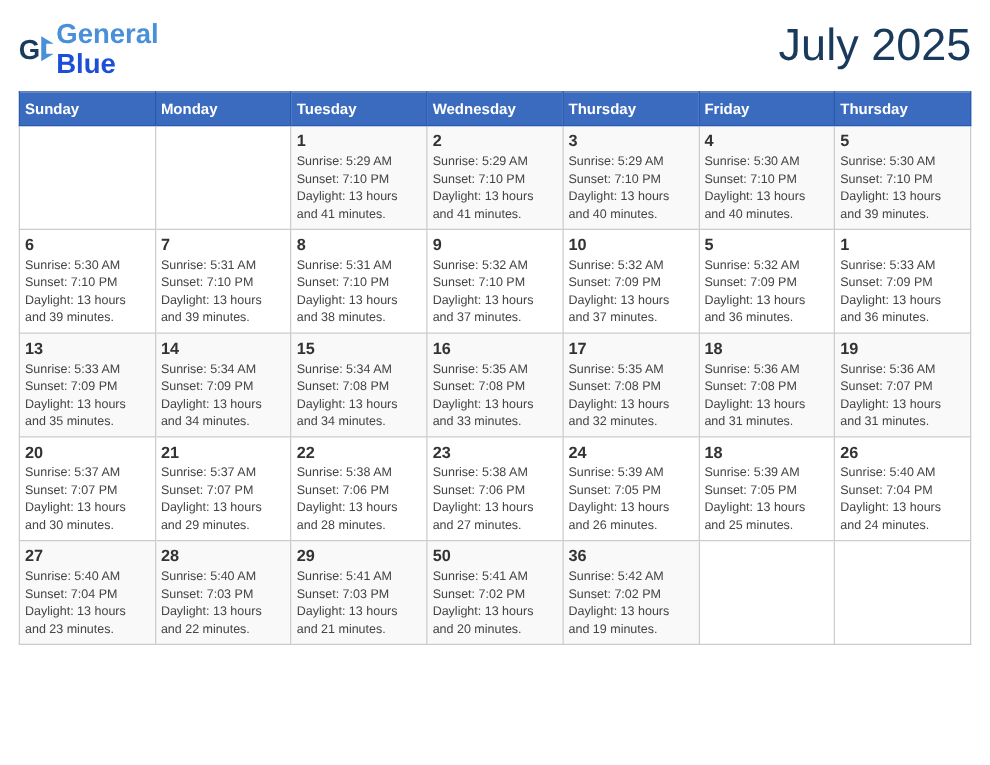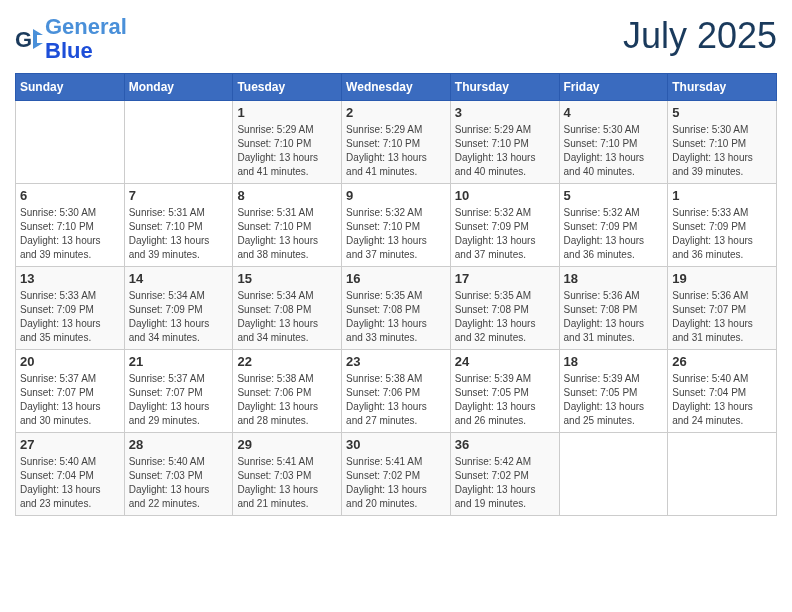--- a/index.html
+++ b/index.html
@@ -301,21 +301,21 @@
 Sunset: 7:03 PM
 Daylight: 13 hours and 22 minutes.</div>
         </td>
         <td>
           <span class="day-num">29</span>
           <div class="day-info" style="white-space: pre-line;">Sunrise: 5:41 AM
 Sunset: 7:03 PM
 Daylight: 13 hours and 21 minutes.</div>
         </td>
         <td>
-          <span class="day-num">30</span>
+          <span class="day-num">50</span>
           <div class="day-info" style="white-space: pre-line;">Sunrise: 5:41 AM
 Sunset: 7:02 PM
 Daylight: 13 hours and 20 minutes.</div>
         </td>
         <td>
           <span class="day-num">36</span>
           <div class="day-info" style="white-space: pre-line;">Sunrise: 5:42 AM
 Sunset: 7:02 PM
 Daylight: 13 hours and 19 minutes.</div>
         </td>

